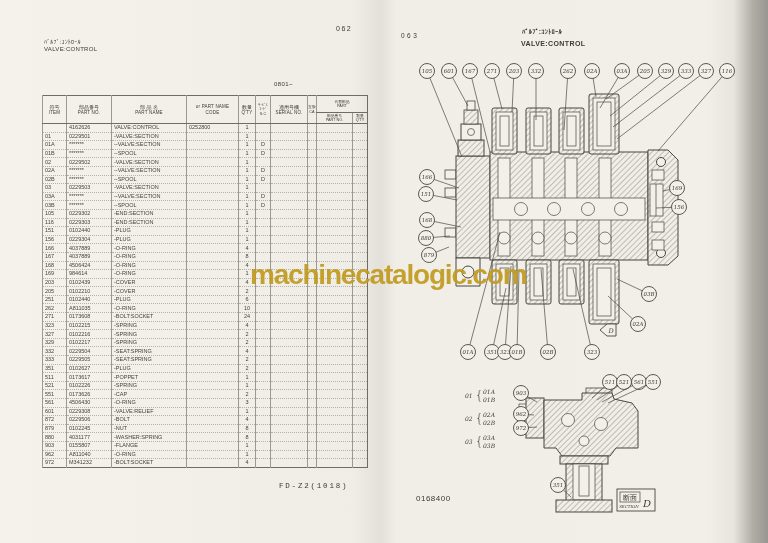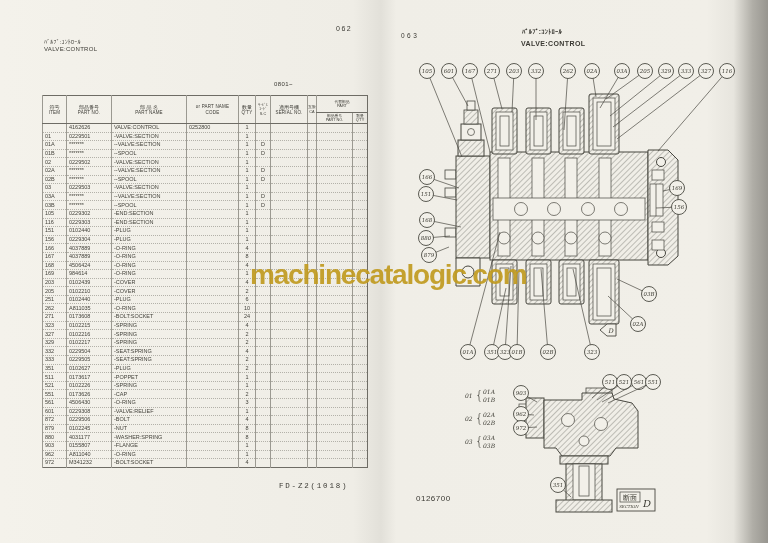--- a/index.html
+++ b/index.html
@@ -602,21 +602,21 @@
           <td class="c-aq"></td>
         </tr>
       </tbody>
   </table>
 
   <div class="abs lp-footer">FD-Z2(1018)</div>
 
   <div class="abs rp-num">063</div>
   <div class="abs rp-title-jp">ﾊﾞﾙﾌﾞ:ｺﾝﾄﾛｰﾙ</div>
   <div class="abs rp-title-en">VALVE:CONTROL</div>
-  <div class="abs rp-doc">0126700</div>
+  <div class="abs rp-doc">0168400</div>
 
   <svg id="diagram-svg" class="abs" style="left:0;top:0" width="768" height="543" viewBox="0 0 768 543">
     <defs>
       <pattern id="hatch" patternUnits="userSpaceOnUse" width="4" height="4" patternTransform="rotate(45)">
         <rect width="4" height="4" fill="#f0eee7"></rect>
         <line x1="0" y1="0" x2="0" y2="4" stroke="#71706a" stroke-width="0.8"></line>
       </pattern>
     </defs>
 
     <g stroke="#47463f" stroke-width="1" fill="none">

